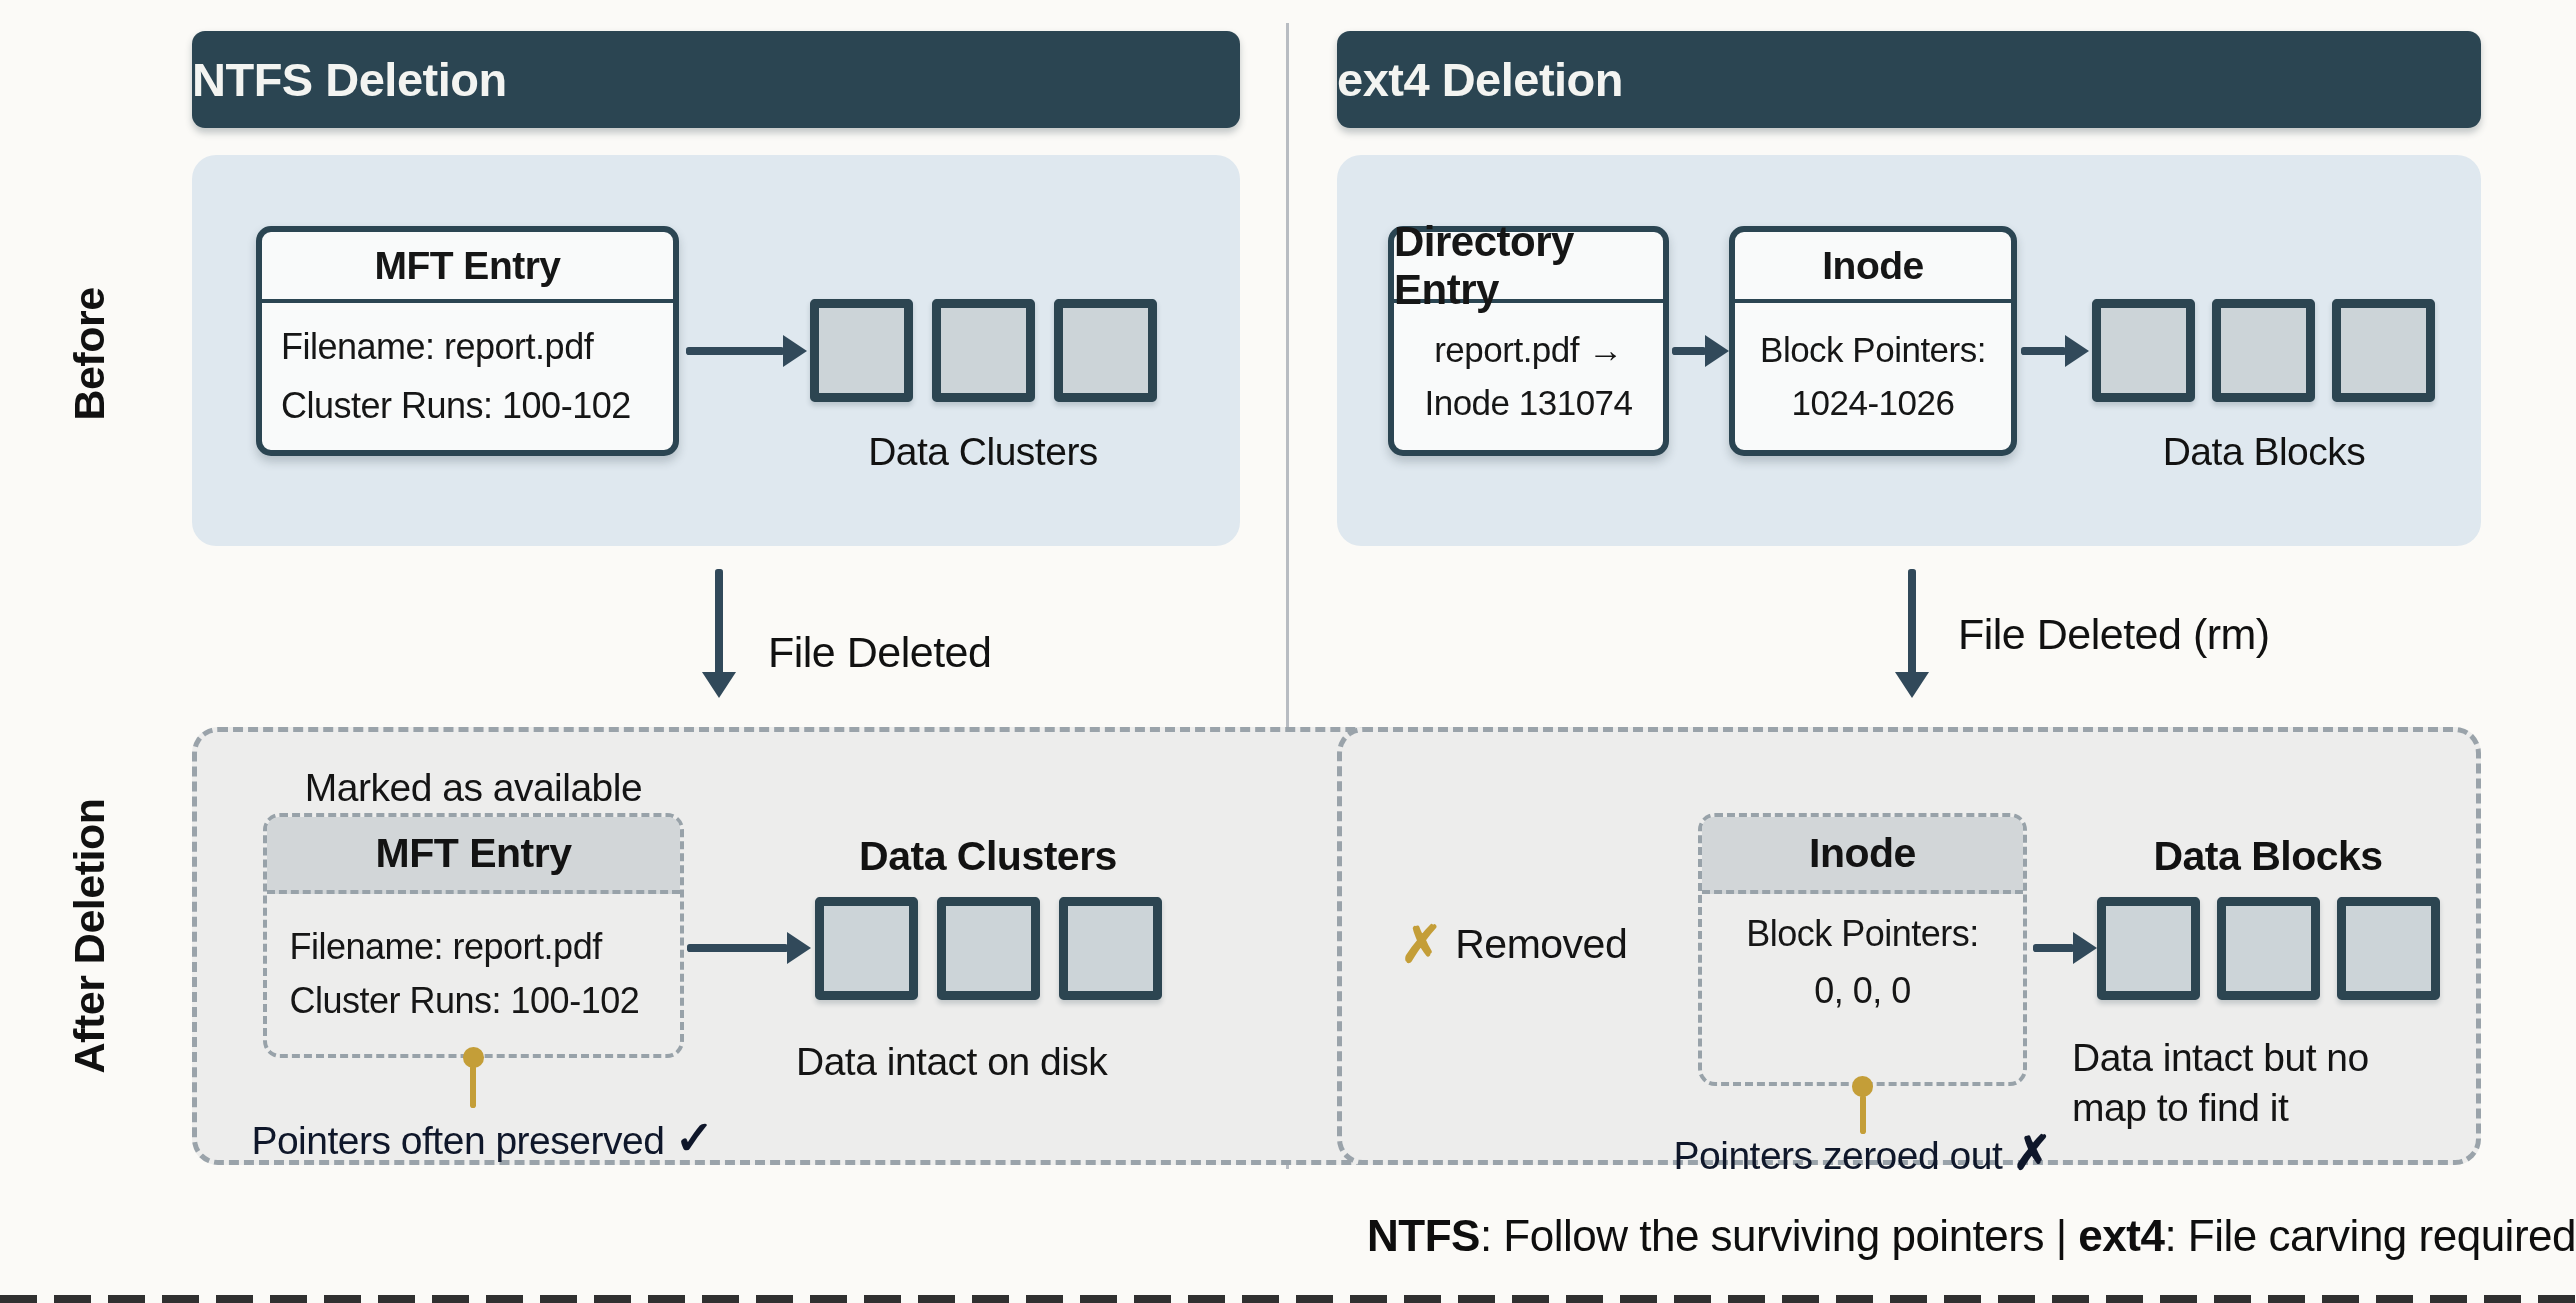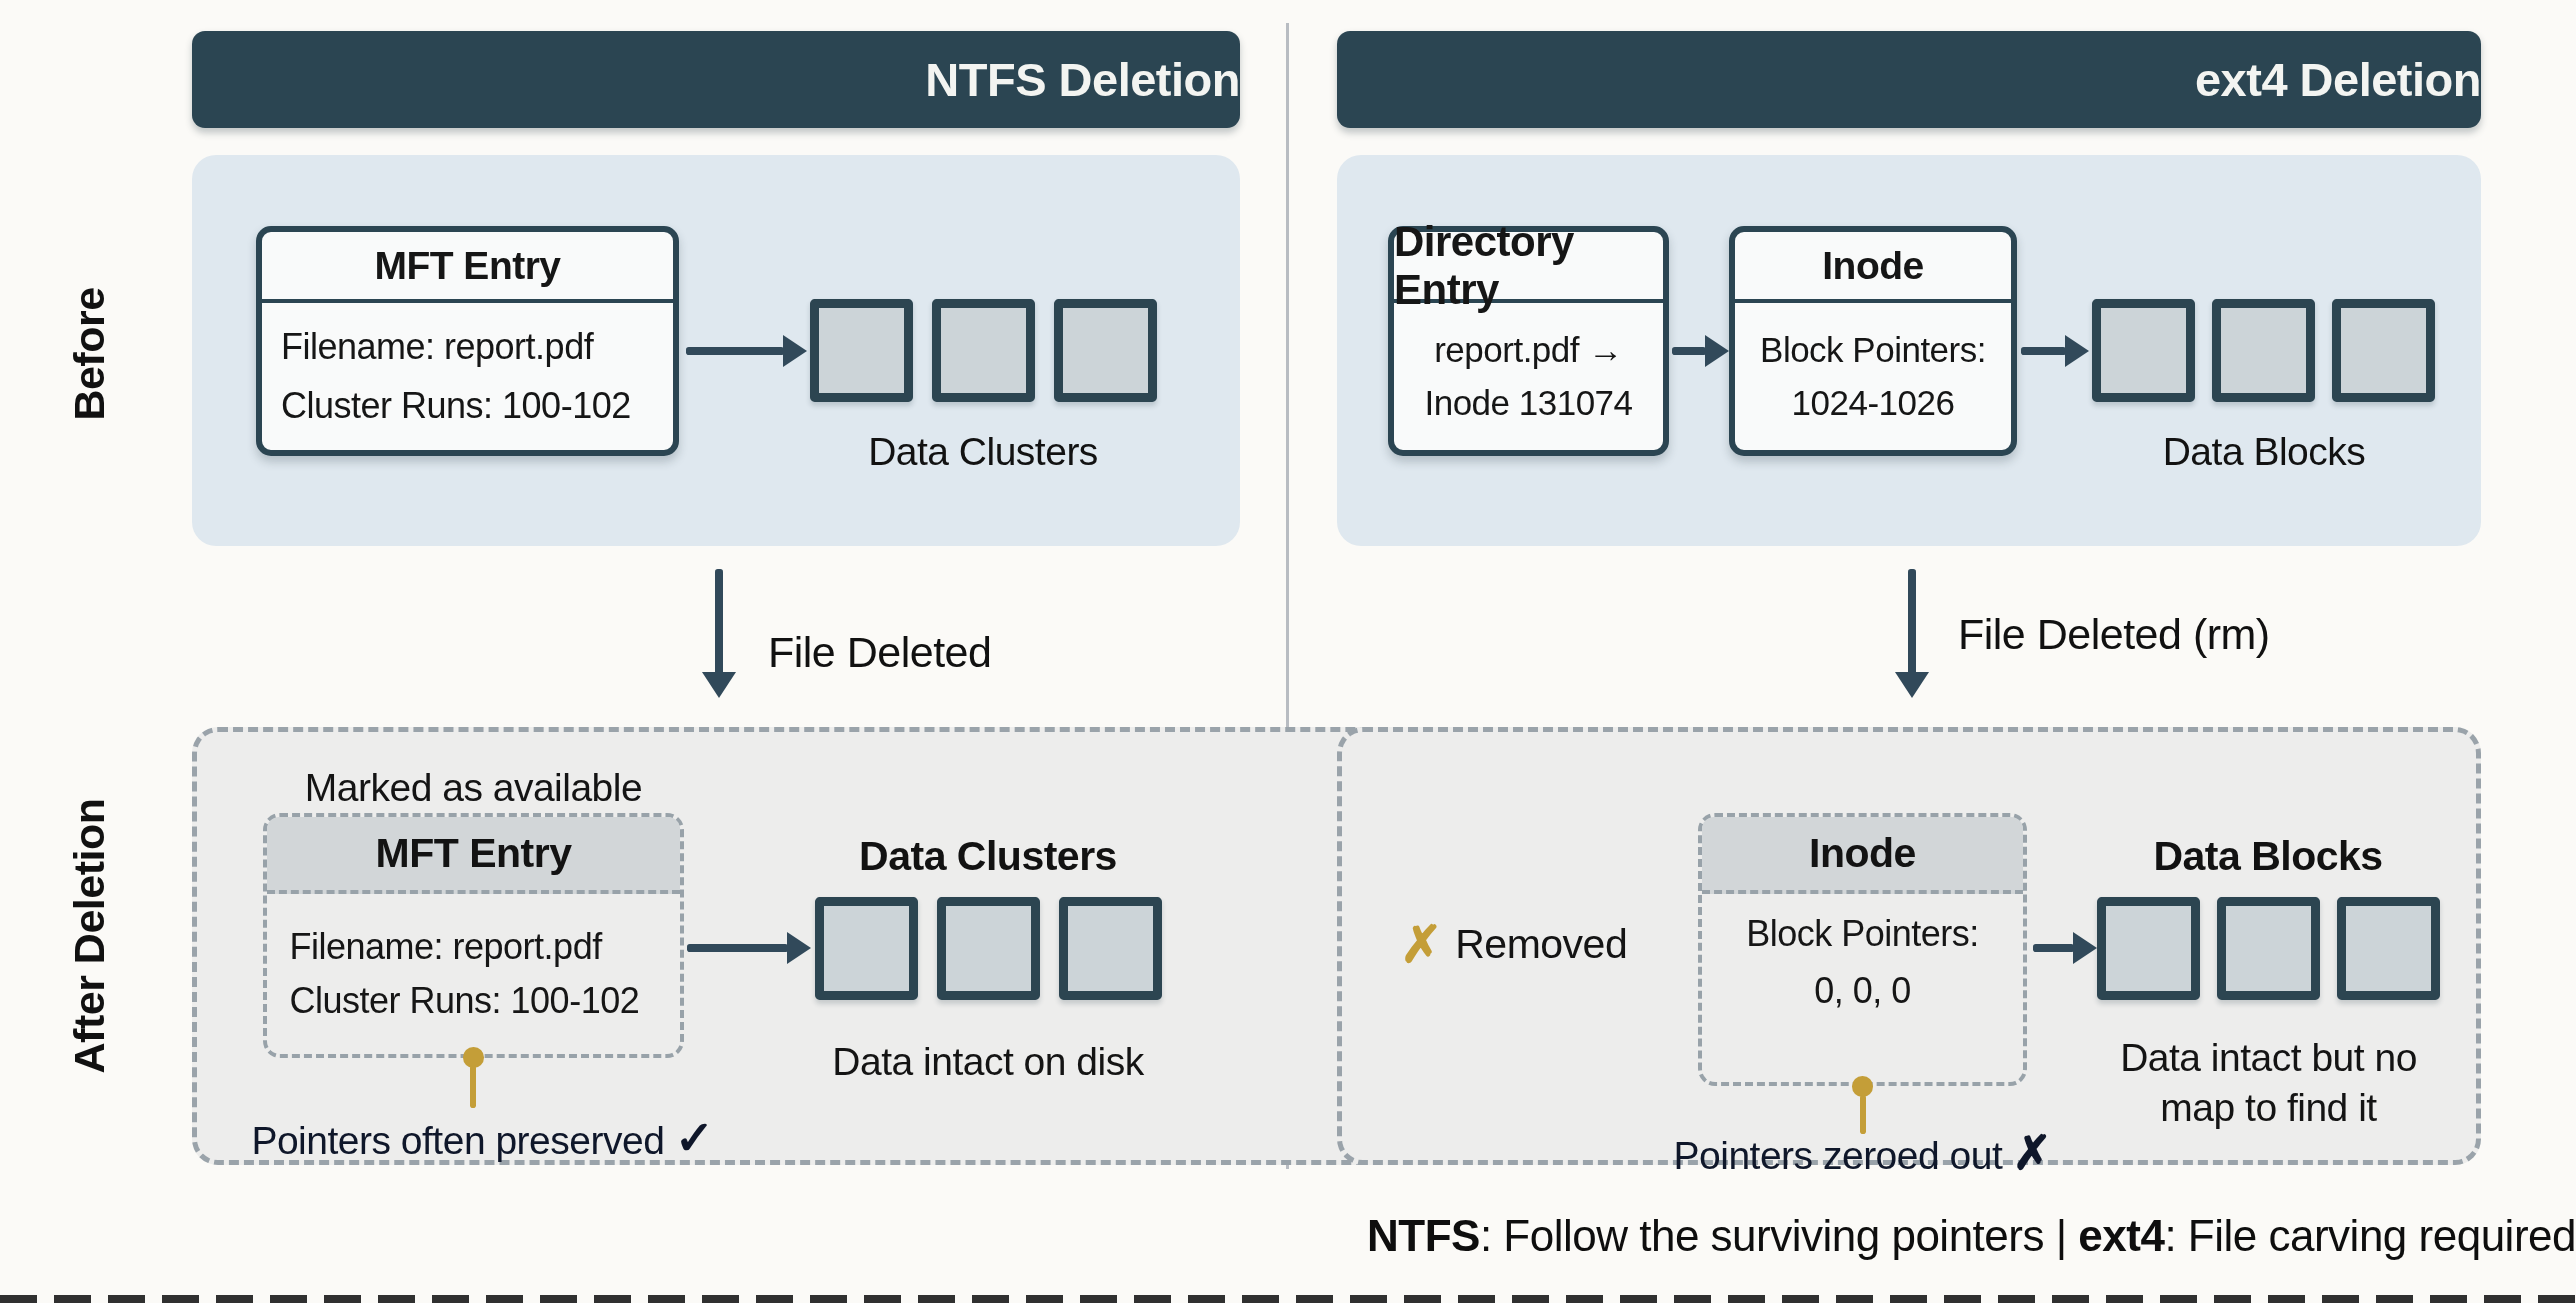--- a/index.html
+++ b/index.html
@@ -3,21 +3,21 @@
 <meta charset="utf-8">
 <style>
   html,body{margin:0;padding:0;background:#fbfaf7;}
   #stage{
     position:relative;width:2576px;height:1304px;overflow:hidden;
     background:#fbfaf7;font-family:"Liberation Sans",sans-serif;color:#161616;
     letter-spacing:-0.5px;
   }
   
   .abs{position:absolute;}
-  .center{display:flex;align-items:center;justify-content:flex-end;}
+  .center{display:flex;align-items:center;justify-content:flex-start;}
 
   
   .col-header{
     height:97px;background:#2b4552;border-radius:13px;
     color:#f3f4f1;font-size:47px;font-weight:700;
     box-shadow:0 4.7px 7.5px rgba(30,50,60,.25);
   }
   
   .before-panel{background:#dfe8ef;border-radius:24px;height:391px;}
 
@@ -76,21 +76,21 @@
     display:flex;align-items:center;justify-content:center;color:#131313;
   }
   .dashed-box .box-body{font-size:36px;display:flex;flex-direction:column;}
   .dashed-box .box-body.left{padding:19px 22.5px;justify-content:space-evenly;flex:1;}
   .dashed-box .box-body.centered{padding:19px 7.5px 0 7.5px;align-items:center;text-align:center;gap:15px;}
 
   .after-heading{font-size:41px;font-weight:700;text-align:center;color:#121212;}
   .after-note{font-size:39px;color:#0f172a;text-align:center;white-space:nowrap;}
   .after-note .mark{font-size:47px;font-weight:700;}
   .marked-label{font-size:39px;text-align:center;color:#141414;}
-  .intact-label{font-size:39px;text-align:center;color:#141414;line-height:1.28;}
+  .intact-label{font-size:39px;color:#141414;line-height:1.28;}
 
   .removed{font-size:41px;color:#141414;display:flex;align-items:center;gap:13px;white-space:nowrap;}
   .removed .mark{color:#c49e38;font-size:51px;font-weight:700;}
 
   
   .pin-dot{width:20.6px;height:20.6px;border-radius:50%;background:#c49e38;}
   .pin-stem{width:5.6px;background:#c49e38;border-radius:2.8px;}
 
   
   .row-label{

